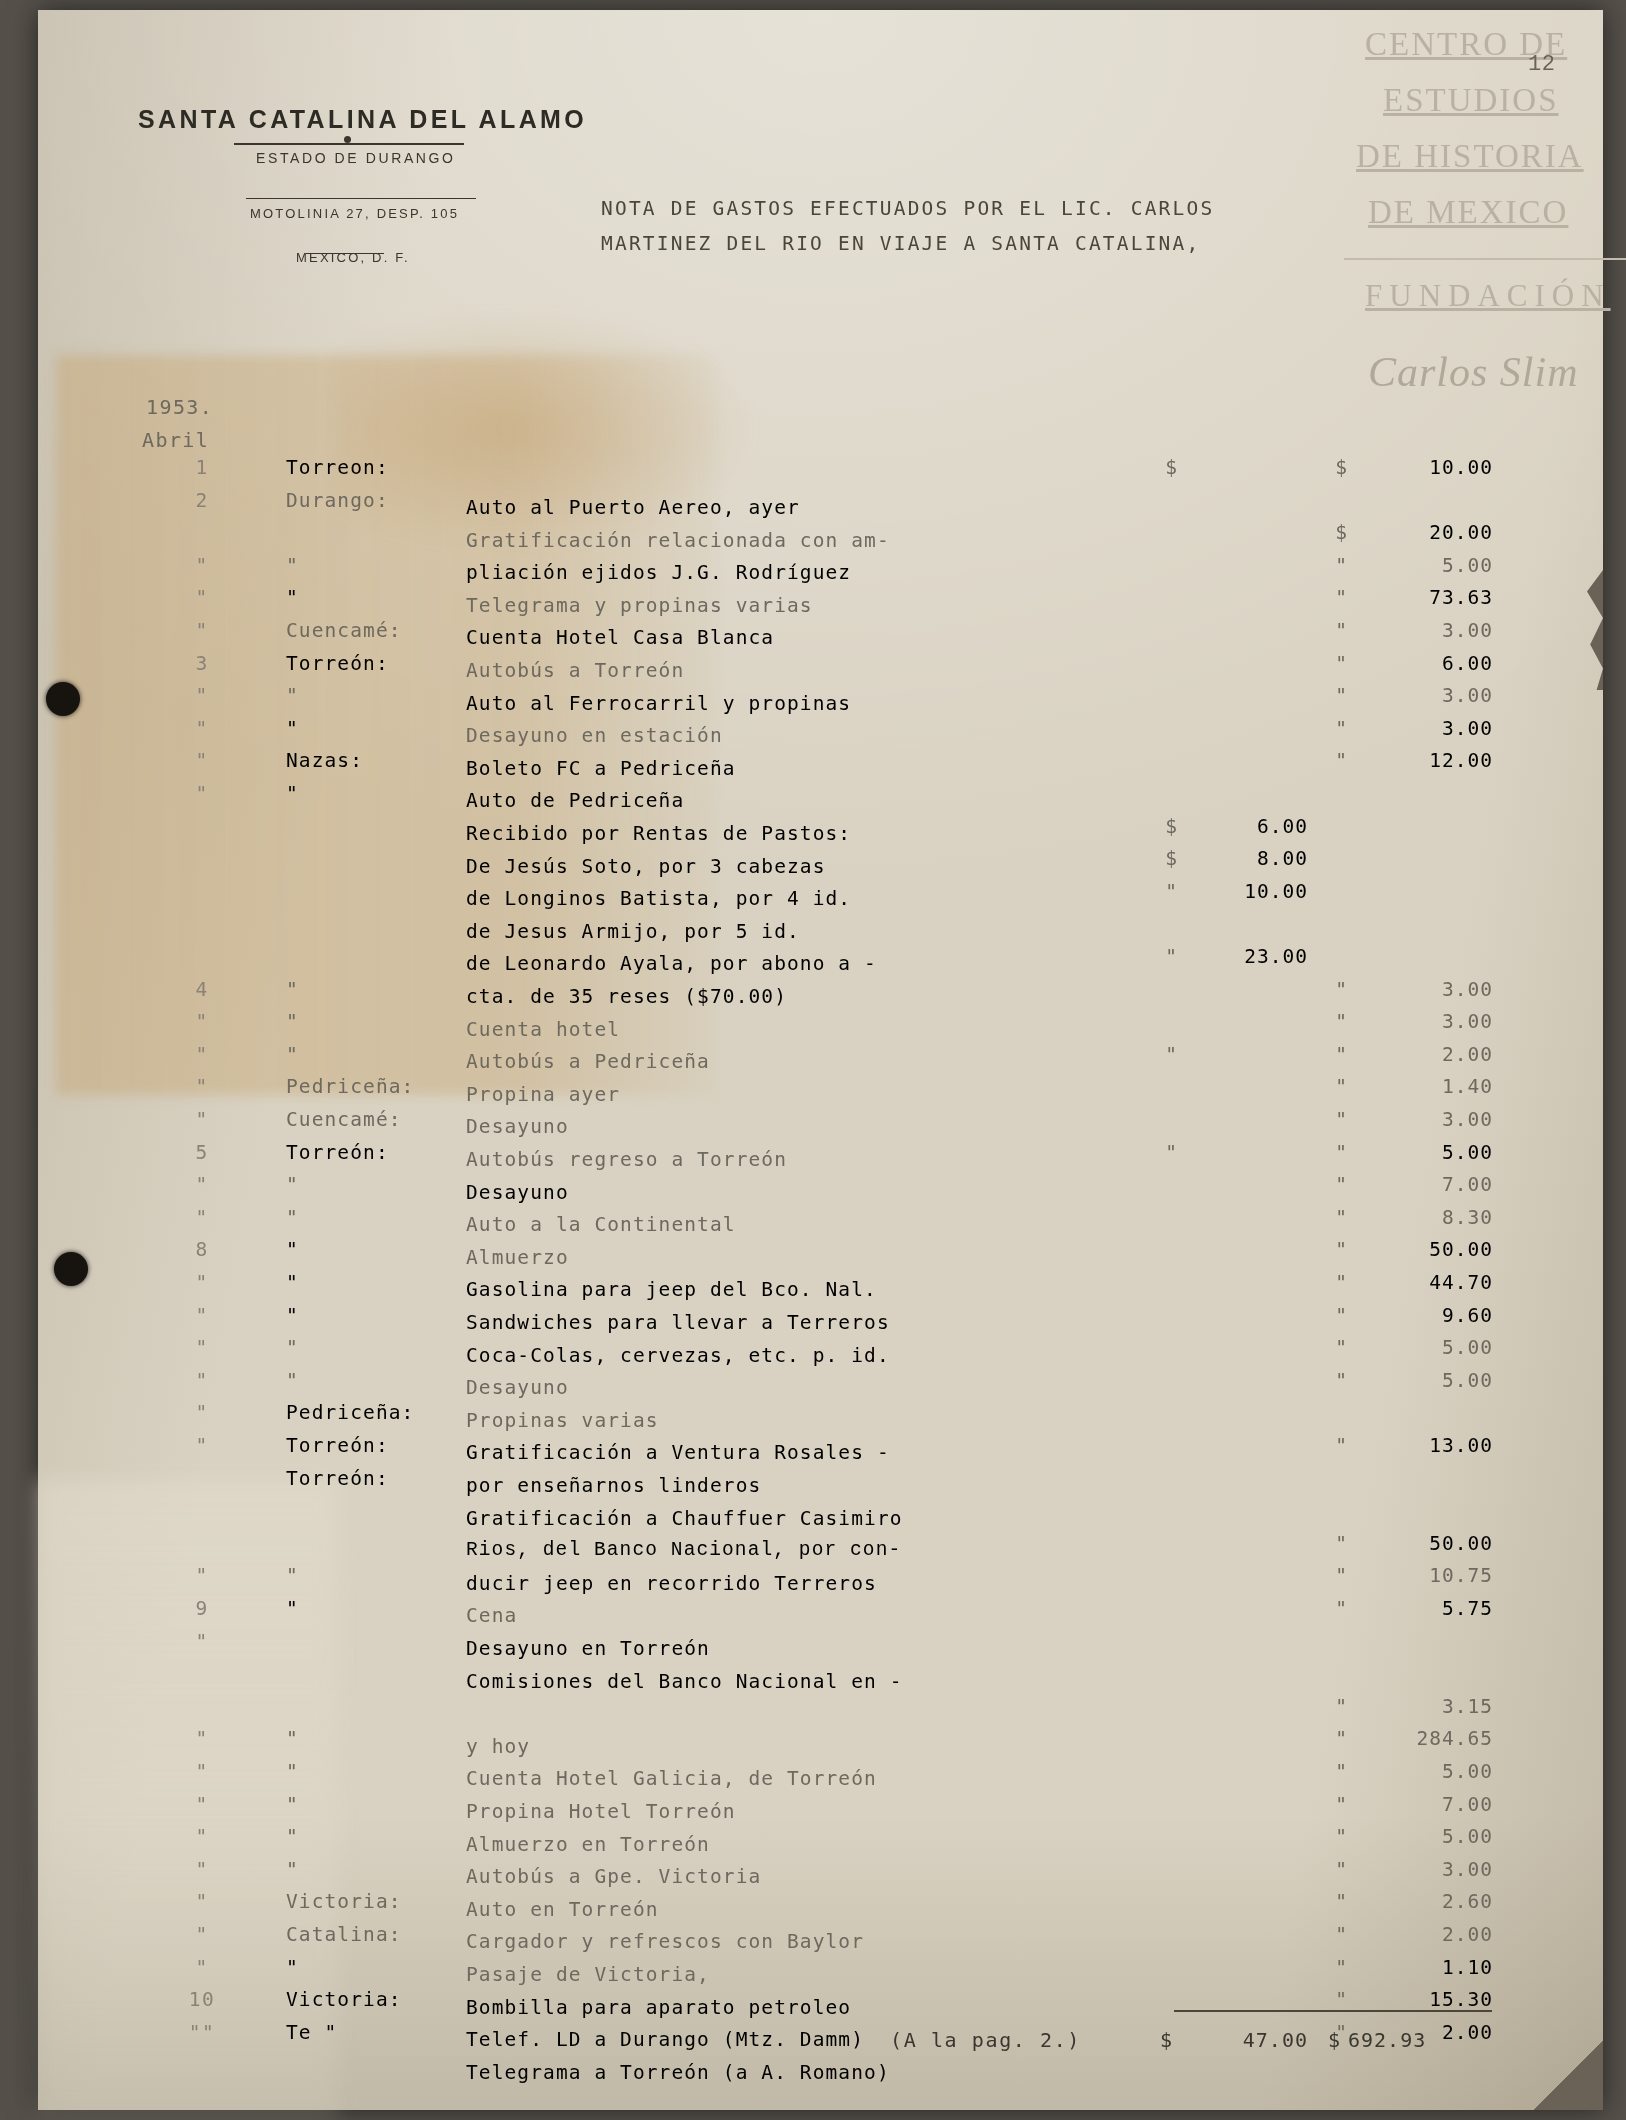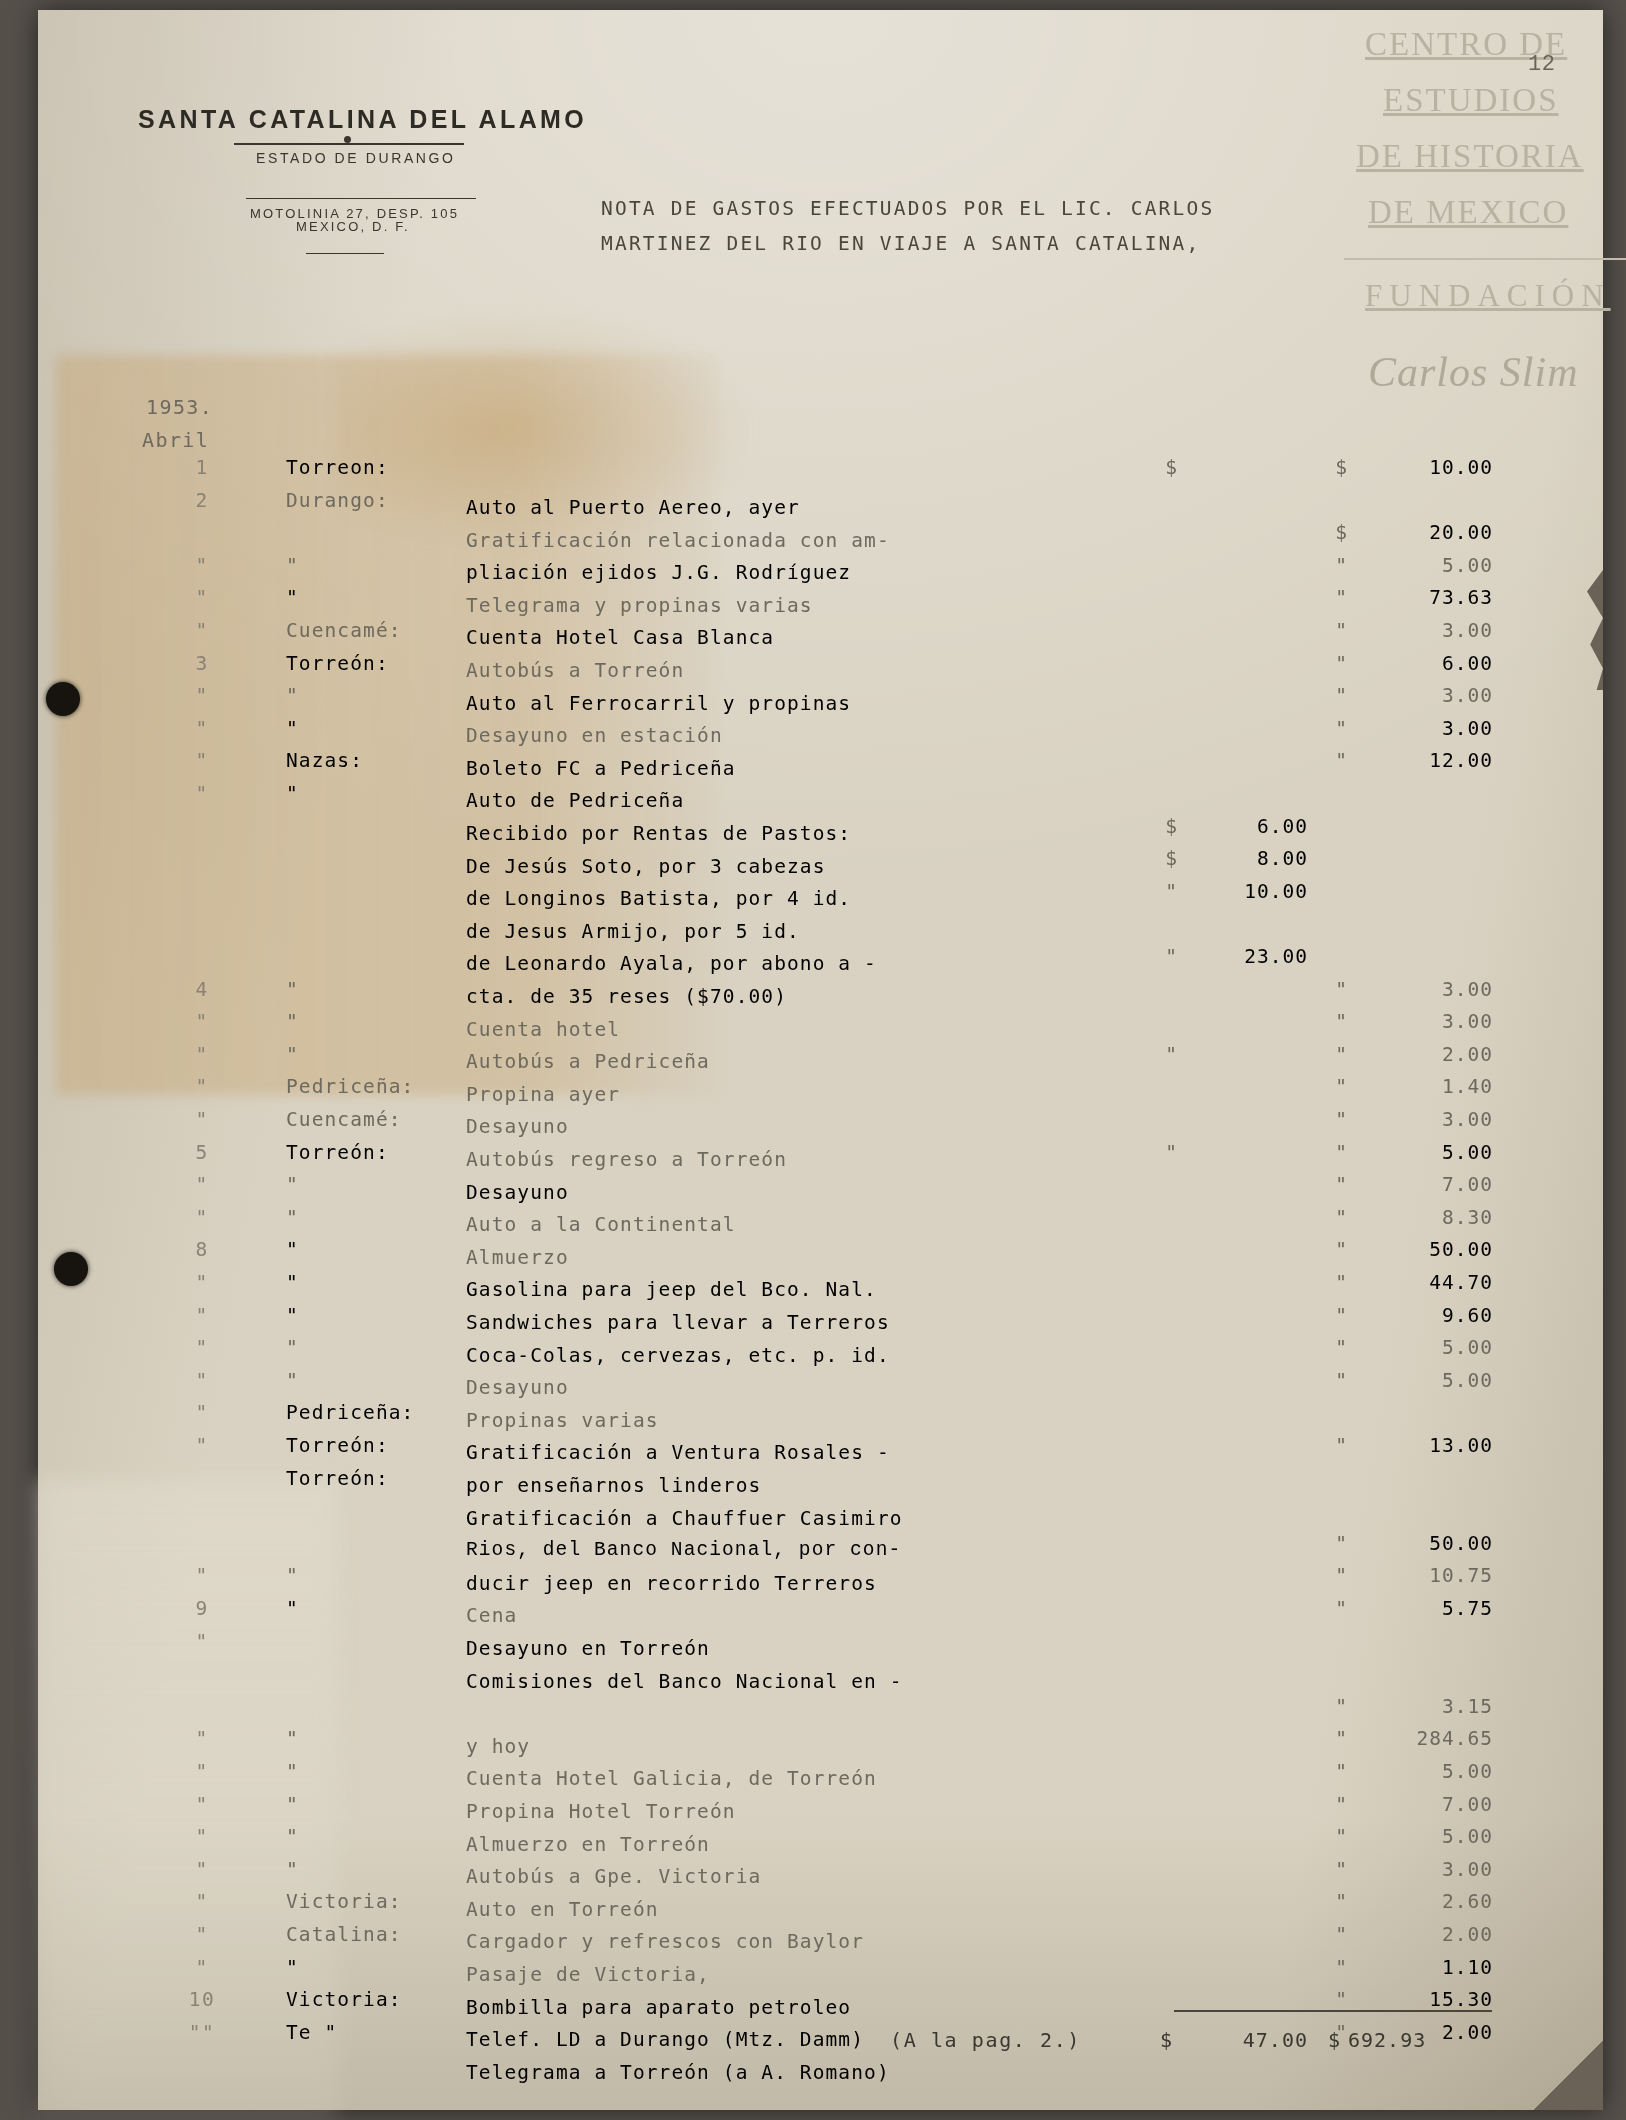--- a/index.html
+++ b/index.html
@@ -111,21 +111,21 @@
     position: absolute; left: 306px; top: 126px; width: 7px; height: 7px;
     background: #3a362e; border-radius: 50%;
   }
   #lh-addr1 {
     left: 212px; top: 196px;
     font-family: "Liberation Sans", sans-serif;
     font-size: 13px; letter-spacing: 2.2px;
     color: #3a362e;
   }
   #lh-addr2 {
-    left: 258px; top: 209px;
+    left: 258px; top: 240px;
     font-family: "Liberation Sans", sans-serif;
     font-size: 13px; letter-spacing: 2.2px;
     color: #3a362e;
     text-align: center;
   }
   #lh-rule2 {
     position: absolute; left: 208px; top: 188px; width: 230px; height: 1px;
     background: #3a362e;
   }
   #lh-rule3 {

